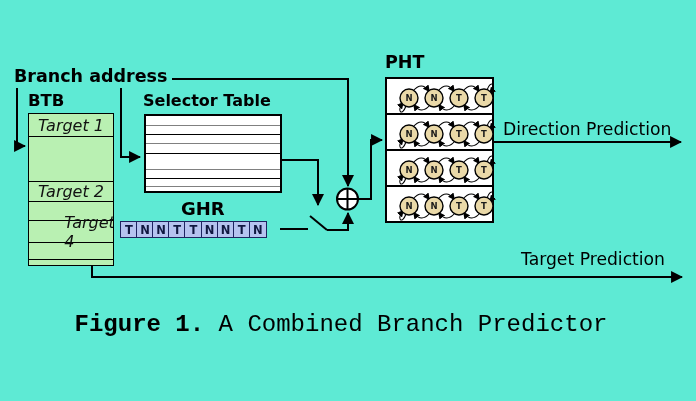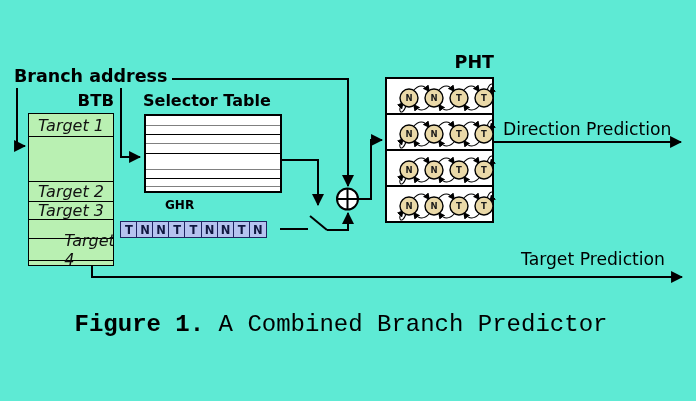--- a/index.html
+++ b/index.html
@@ -60,57 +60,56 @@
       <line x1="337" y1="199" x2="358" y2="199"></line>
       <line x1="347.5" y1="188.5" x2="347.5" y2="209.5"></line>
     </g>
     <path d="M358,199 H371 V140 H382" marker-end="url(#warrow)"></path>
     <path d="M494,142 H681" marker-end="url(#warrow)"></path>
     <path d="M92,266 V277 H682" marker-end="url(#warrow)"></path>
   </svg>
 
   <div class="lbl bold" style="left:14px;top:66px;font-size:17.5px">Branch address</div>
 
-  <div class="lbl bold" style="left:28px;top:91px;width:86px;text-align:right;font-size:16.5px">BTB</div>
+  <div class="lbl bold" style="left:28px;top:91px;width:86px;text-align:left;font-size:16.5px">BTB</div>
   <div class="btb" style="background: rgb(185, 240, 178);">
       <div class="btb-row" style="height: 22px;">Target 1</div>
       <div class="btb-row btb-div" style="height: 21px;"></div>
       <div class="btb-row btb-div" style="height: 20px; margin-top: 24px;">Target 2</div>
-      <div class="btb-row btb-div" style="height: 18px;">Target 3</div>
       <div class="btb-row btb-div" style="height: 19px;"></div>
       <div class="btb-row btb-div" style="height: 22px; padding-left: 37px;">Target 4</div>
       <div class="btb-row btb-div" style="height: 17px;"></div>
       <div class="btb-row btb-div" style="height: 14px;"></div>
     </div>
 
   <div class="lbl bold" style="left:143px;top:91px;font-size:16px">Selector Table</div>
   <div class="selector-table">
       <div class="sel-line" style="top: 9px; background: rgb(128, 128, 128);"></div>
       <div class="sel-line" style="top: 18px; background: rgb(0, 0, 0);"></div>
       <div class="sel-line" style="top: 27px; background: rgb(128, 128, 128);"></div>
       <div class="sel-line" style="top: 37px; background: rgb(0, 0, 0);"></div>
       <div class="sel-line" style="top: 53px; background: rgb(128, 128, 128);"></div>
       <div class="sel-line" style="top: 62px; background: rgb(0, 0, 0);"></div>
       <div class="sel-line" style="top: 70px; background: rgb(128, 128, 128);"></div>
     </div>
 
-  <div class="lbl bold" style="left:165px;top:198px;font-size:12px">GHR</div>
+  <div class="lbl bold" style="left:181px;top:198px;font-size:18px">GHR</div>
   <div class="ghr">
       <div class="ghr-cell" style="background: rgb(181, 195, 239); border: 1.7px solid rgb(29, 36, 96); color: rgb(16, 24, 64);">T</div>
       <div class="ghr-cell" style="background: rgb(181, 195, 239); border: 1.7px solid rgb(29, 36, 96); color: rgb(16, 24, 64);">N</div>
       <div class="ghr-cell" style="background: rgb(181, 195, 239); border: 1.7px solid rgb(29, 36, 96); color: rgb(16, 24, 64);">N</div>
       <div class="ghr-cell" style="background: rgb(181, 195, 239); border: 1.7px solid rgb(29, 36, 96); color: rgb(16, 24, 64);">T</div>
       <div class="ghr-cell" style="background: rgb(181, 195, 239); border: 1.7px solid rgb(29, 36, 96); color: rgb(16, 24, 64);">T</div>
       <div class="ghr-cell" style="background: rgb(181, 195, 239); border: 1.7px solid rgb(29, 36, 96); color: rgb(16, 24, 64);">N</div>
       <div class="ghr-cell" style="background: rgb(181, 195, 239); border: 1.7px solid rgb(29, 36, 96); color: rgb(16, 24, 64);">N</div>
       <div class="ghr-cell" style="background: rgb(181, 195, 239); border: 1.7px solid rgb(29, 36, 96); color: rgb(16, 24, 64);">T</div>
       <div class="ghr-cell" style="background: rgb(181, 195, 239); border: 1.7px solid rgb(29, 36, 96); color: rgb(16, 24, 64);">N</div>
     </div>
 
-  <div class="lbl bold" style="left:385px;top:52px;width:109px;text-align:right;font-size:17.5px">PHT</div>
+  <div class="lbl bold" style="left:385px;top:52px;width:109px;text-align:left;font-size:17.5px">PHT</div>
   <div class="pht">
       <div class="pht-row">
         <svg width="105" height="36">
           <path class="arc" marker-end="url(#sarrow)" d="M26,12 Q34.5,2 42,12"></path>
           <path class="arc" marker-end="url(#sarrow)" d="M51,12 Q59.5,2 67,12"></path>
           <path class="arc" marker-end="url(#sarrow)" d="M76,12 Q84.5,2 92,12"></path>
           <path class="arc" marker-end="url(#sarrow)" d="M93,26 Q84.5,36 77,26"></path>
           <path class="arc" marker-end="url(#sarrow)" d="M68,26 Q59.5,36 52,26"></path>
           <path class="arc" marker-end="url(#sarrow)" d="M43,26 Q34.5,36 27,26"></path>
           <path class="arc" marker-end="url(#sarrow)" d="M100,11 C104,0 110,6 103,14"></path>

